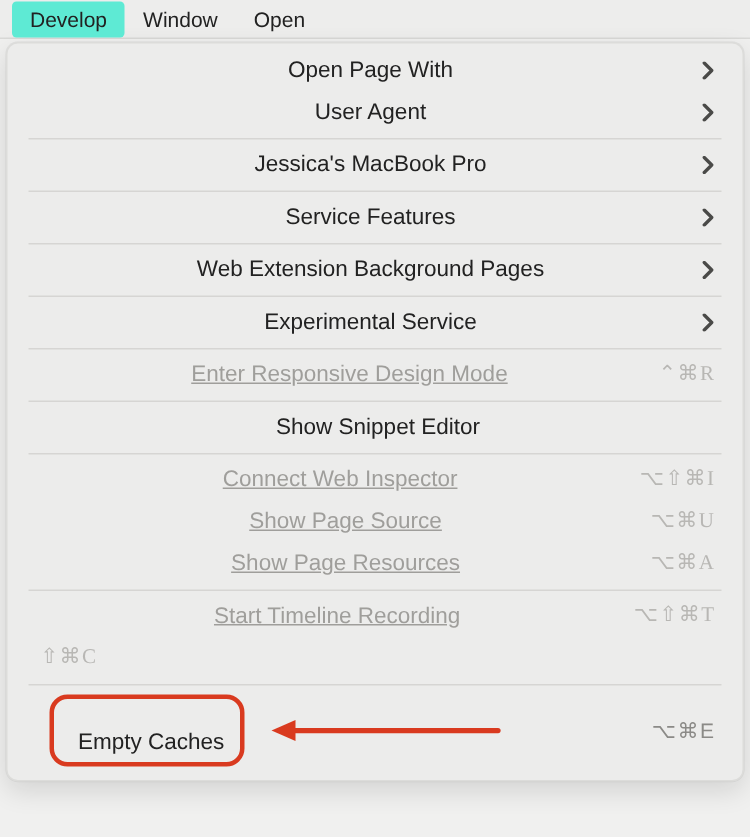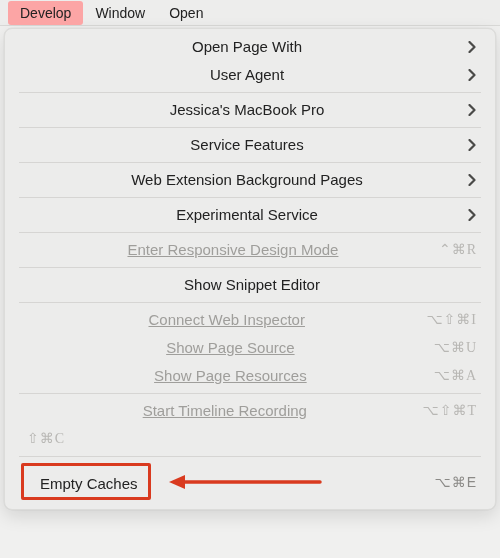--- a/index.html
+++ b/index.html
@@ -19,21 +19,21 @@
     background: #ededec;
     padding-left: 8px;
     border-bottom: 1px solid #d9d9d7;
   }
   .menubar .menu {
     padding: 4px 12px;
     font-size: 14px;
     cursor: default;
   }
   .menubar .menu.active {
-    background: #fca5a5;
+    background: #5eead4;
     border-radius: 3px;
   }
   .dropdown {
     margin: 2px 4px 0 4px;
     background: #ececeb;
     border: 1px solid #dcdcda;
     border-radius: 8px;
     box-shadow: 0 6px 18px rgba(0,0,0,0.12), 0 0 0 0.5px rgba(0,0,0,0.05);
     padding: 4px 2px 6px 2px;
     text-align: center;
@@ -66,23 +66,23 @@
     width: 10px;
     height: 14px;
     display: inline-flex;
     align-items: center;
     justify-content: center;
   }
   .chevron svg { display: block; }
 
   .highlight-box {
     border: 3.5px solid #d93a1f;
-    border-radius: 2px;
-    padding: 9px 10px 5px 16px;
-    margin-left: 6px;
+    border-radius: 12px;
+    padding: 20px 10px 5px 16px;
+    margin-left: 18px;
     display: inline-flex;
   }
   .empty-caches-row {
     display: flex;
     align-items: center;
     justify-content: space-between;
     padding: 3px 16px 3px 8px;
     position: relative;
   }
   .empty-caches-row .shortcut {

